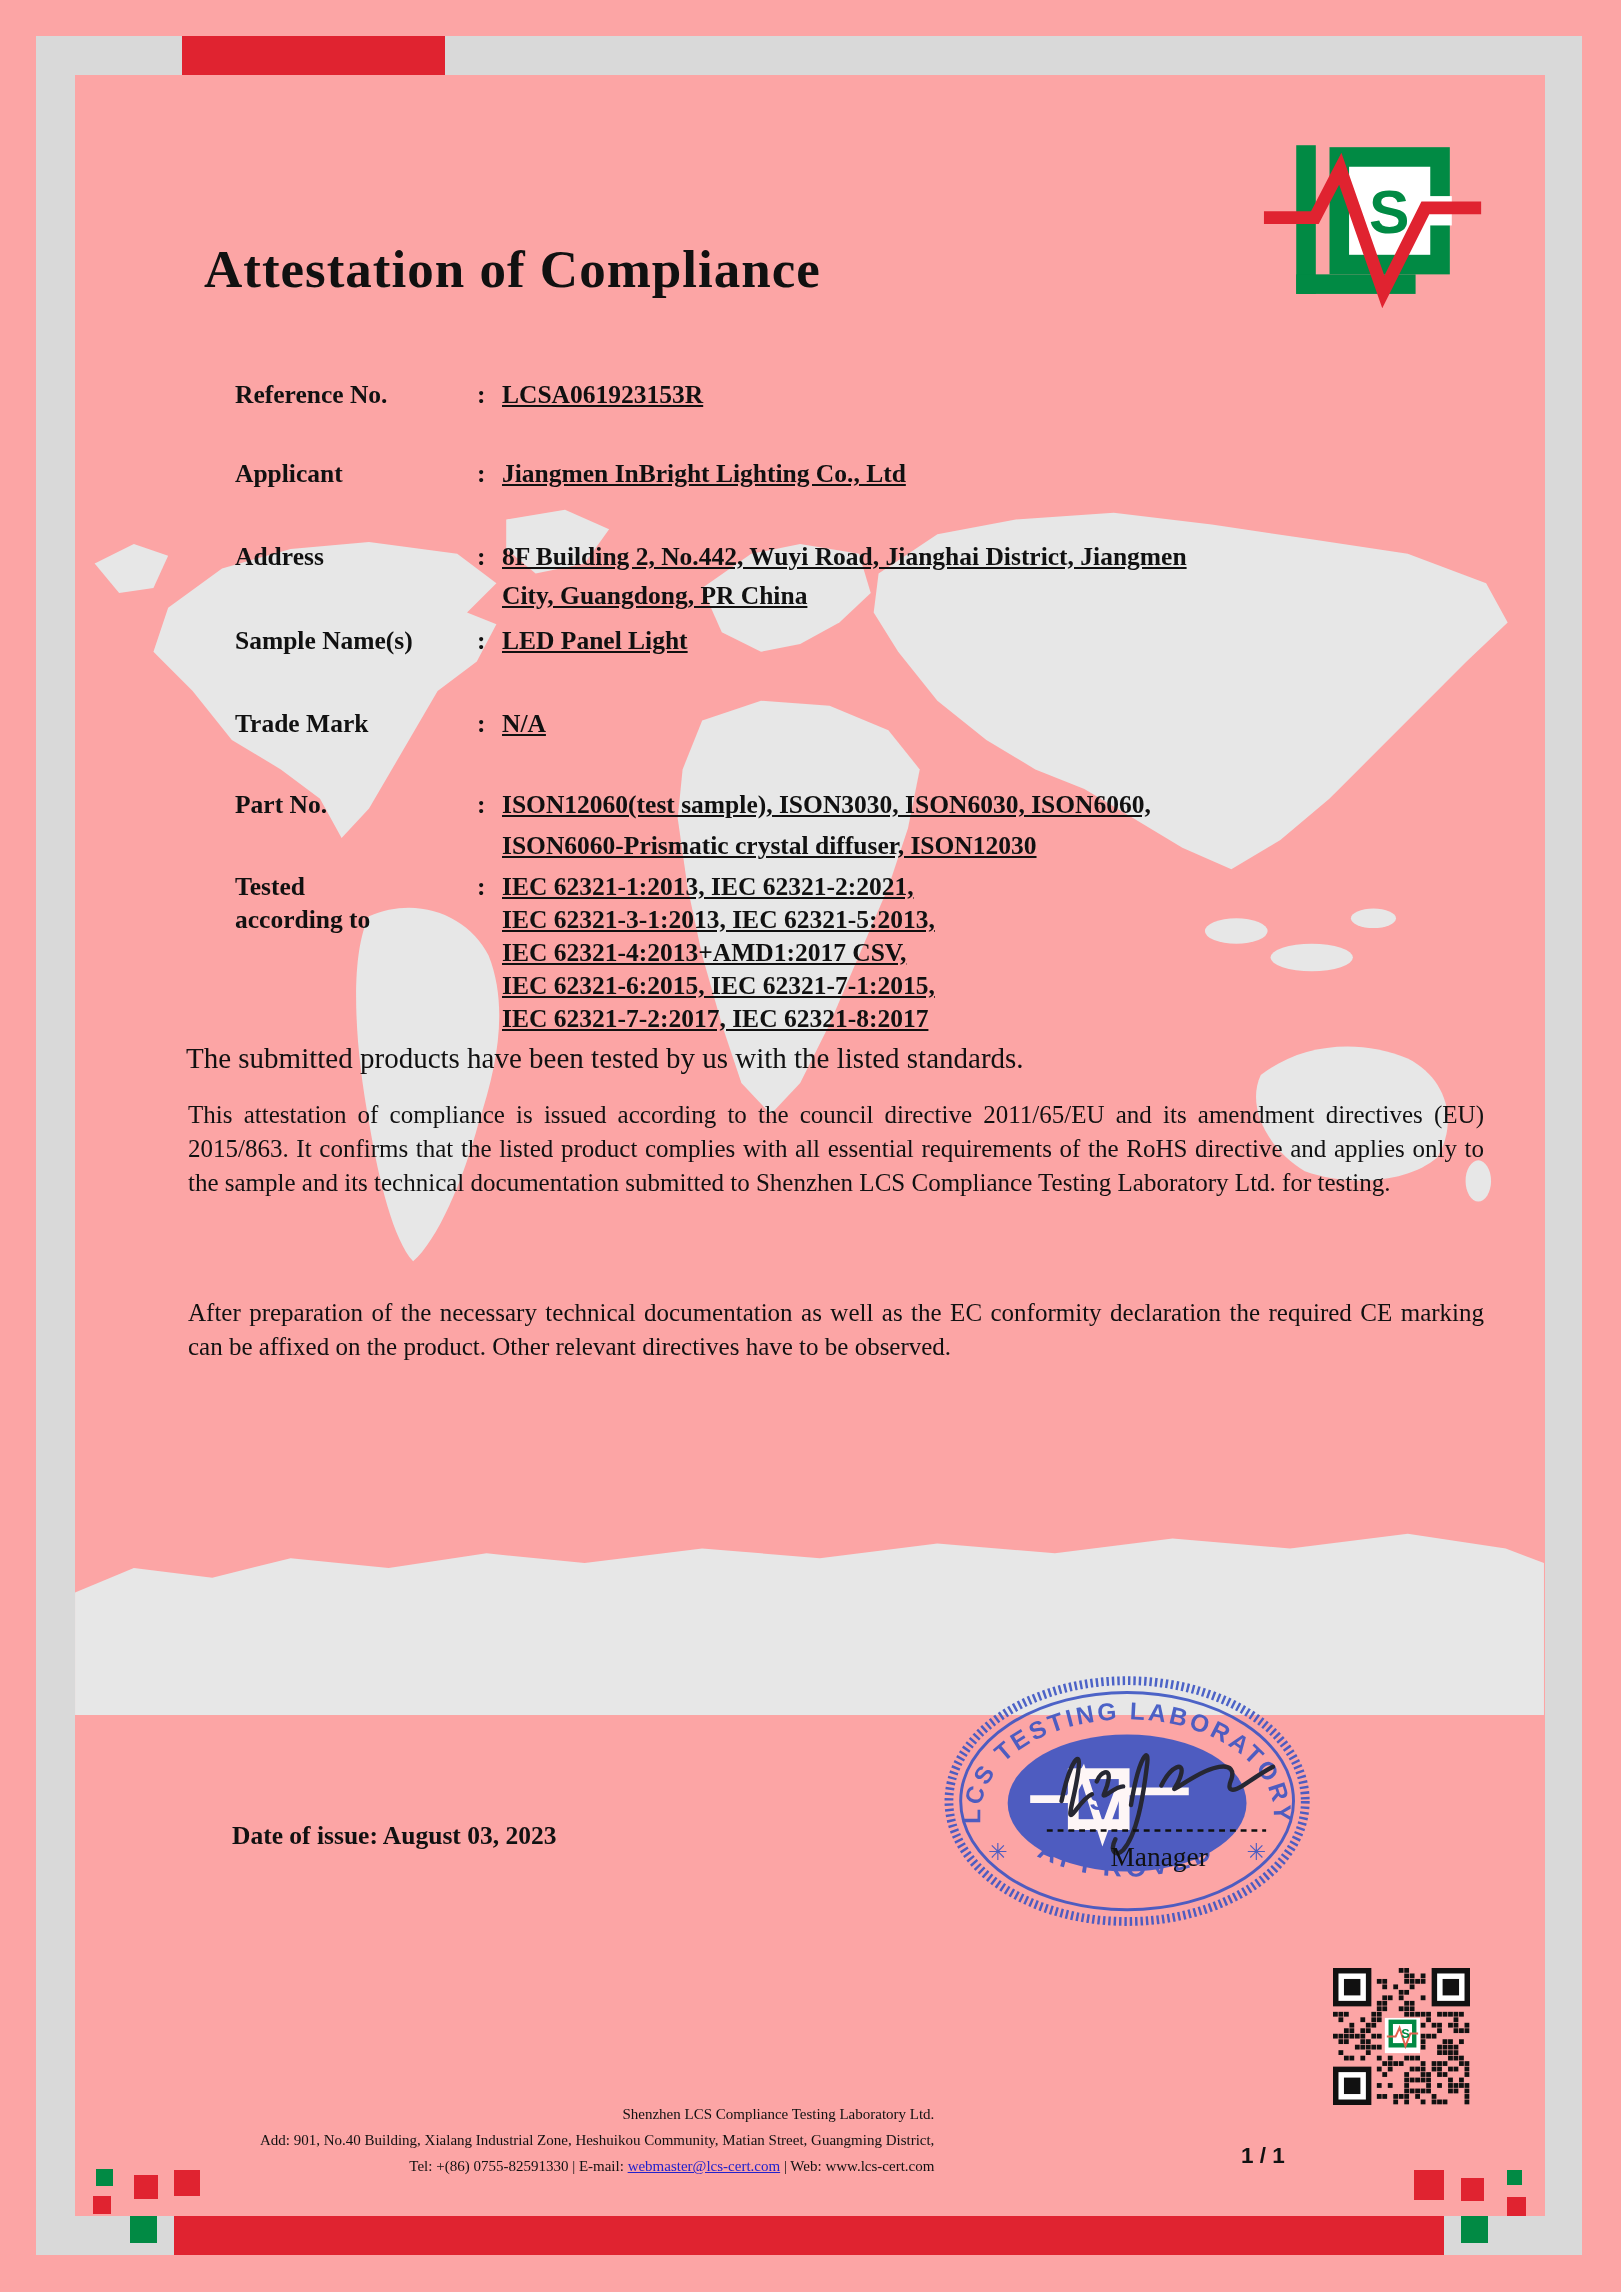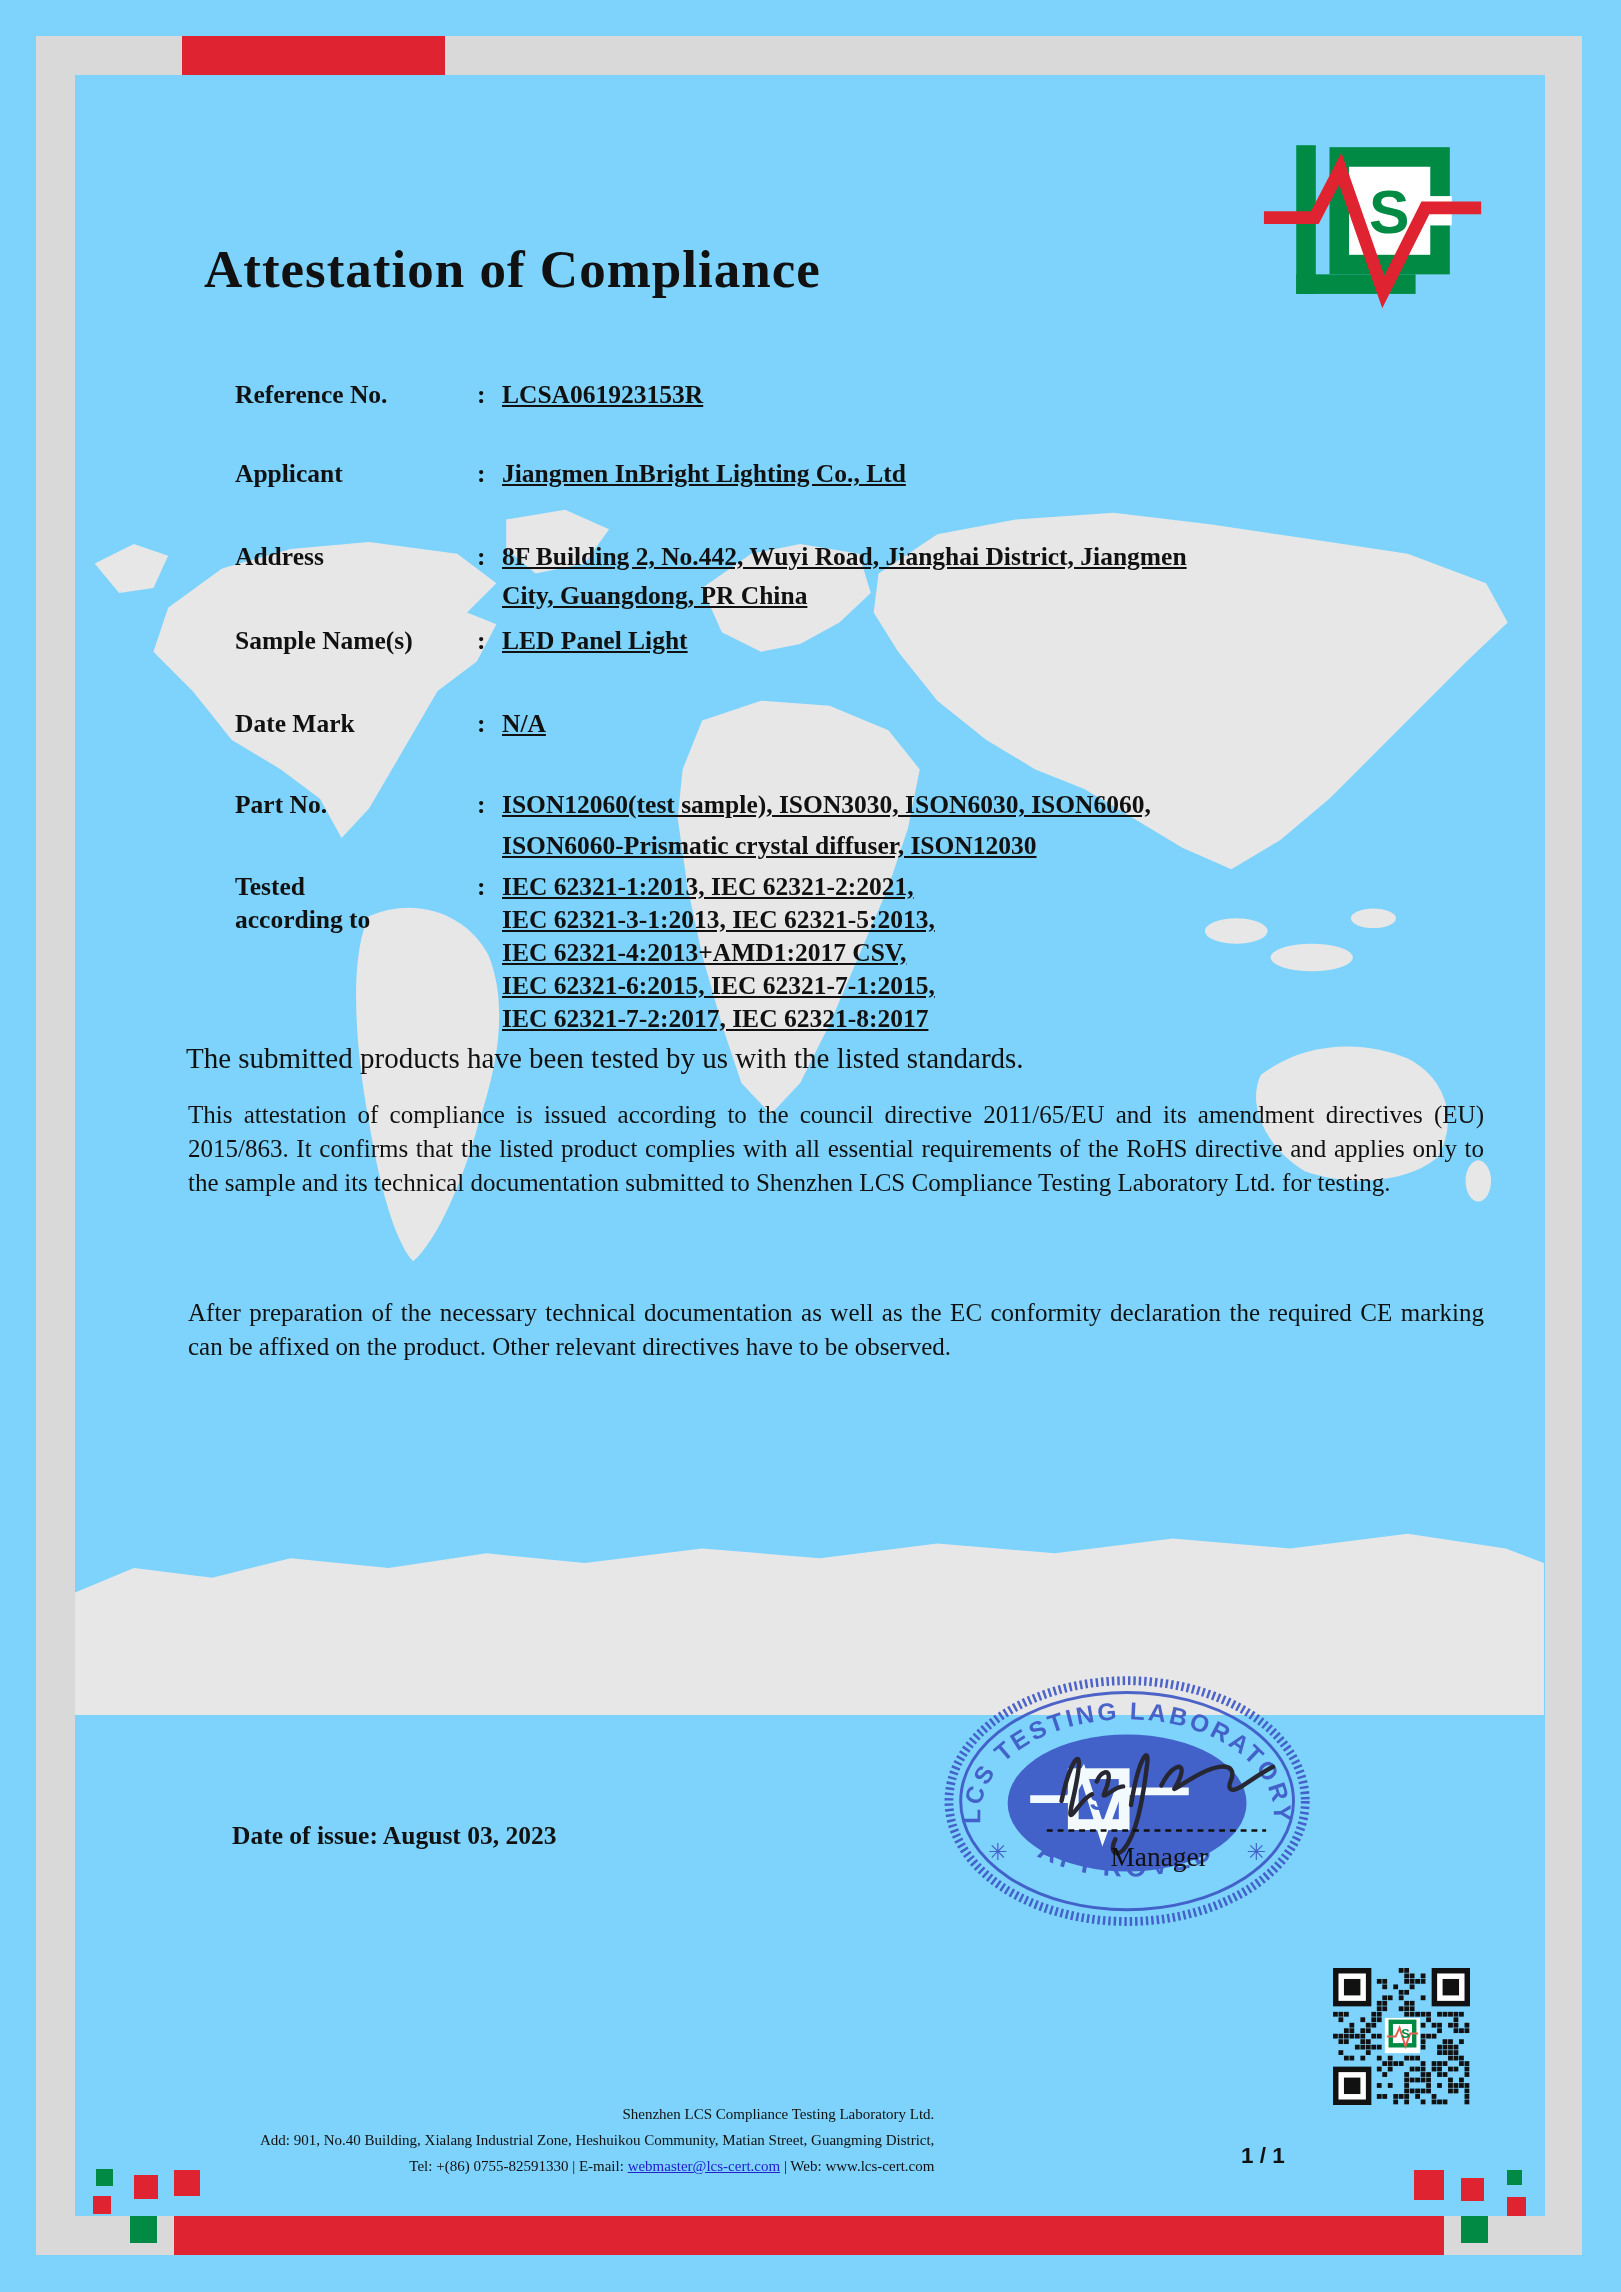--- a/index.html
+++ b/index.html
@@ -1,16 +1,16 @@
 <!DOCTYPE html>
 <html><head>
 <meta charset="utf-8">
 <style>
   html,body{margin:0;padding:0;background:#ffffff;}
-  #page{position:relative;width:1621px;height:2293px;background:#7dd3fc;overflow:hidden;
+  #page{position:relative;width:1621px;height:2293px;background:#fca5a5;overflow:hidden;
         font-family:"Liberation Serif","DejaVu Serif",serif;color:#111;}
 
   
   .bar{position:absolute;background:#d9d9d9;}
   .accent{position:absolute;background:#e02330;}
   .sq{position:absolute;}
 
   
   #map{position:absolute;left:75px;top:495px;width:1469px;height:1220px;}
 
@@ -109,21 +109,21 @@
     <span class="col">:</span>
     <span class="val">8F Building 2, No.442, Wuyi Road, Jianghai District, Jiangmen
 City, Guangdong, PR China</span>
   </div>
   <div class="row" style="top:621px;">
     <span class="lbl">Sample Name(s)</span>
     <span class="col">:</span>
     <span class="val">LED Panel Light</span>
   </div>
   <div class="row" style="top:704px;">
-    <span class="lbl">Date Mark</span>
+    <span class="lbl">Trade Mark</span>
     <span class="col">:</span>
     <span class="val">N/A</span>
   </div>
   <div class="row" style="top:784px;line-height:41px;">
     <span class="lbl">Part No.</span>
     <span class="col">:</span>
     <span class="val">ISON12060(test sample), ISON3030, ISON6030, ISON6060,
 ISON6060-Prismatic crystal diffuser, ISON12030</span>
   </div>
   <div class="row tight" style="top:870px;">

